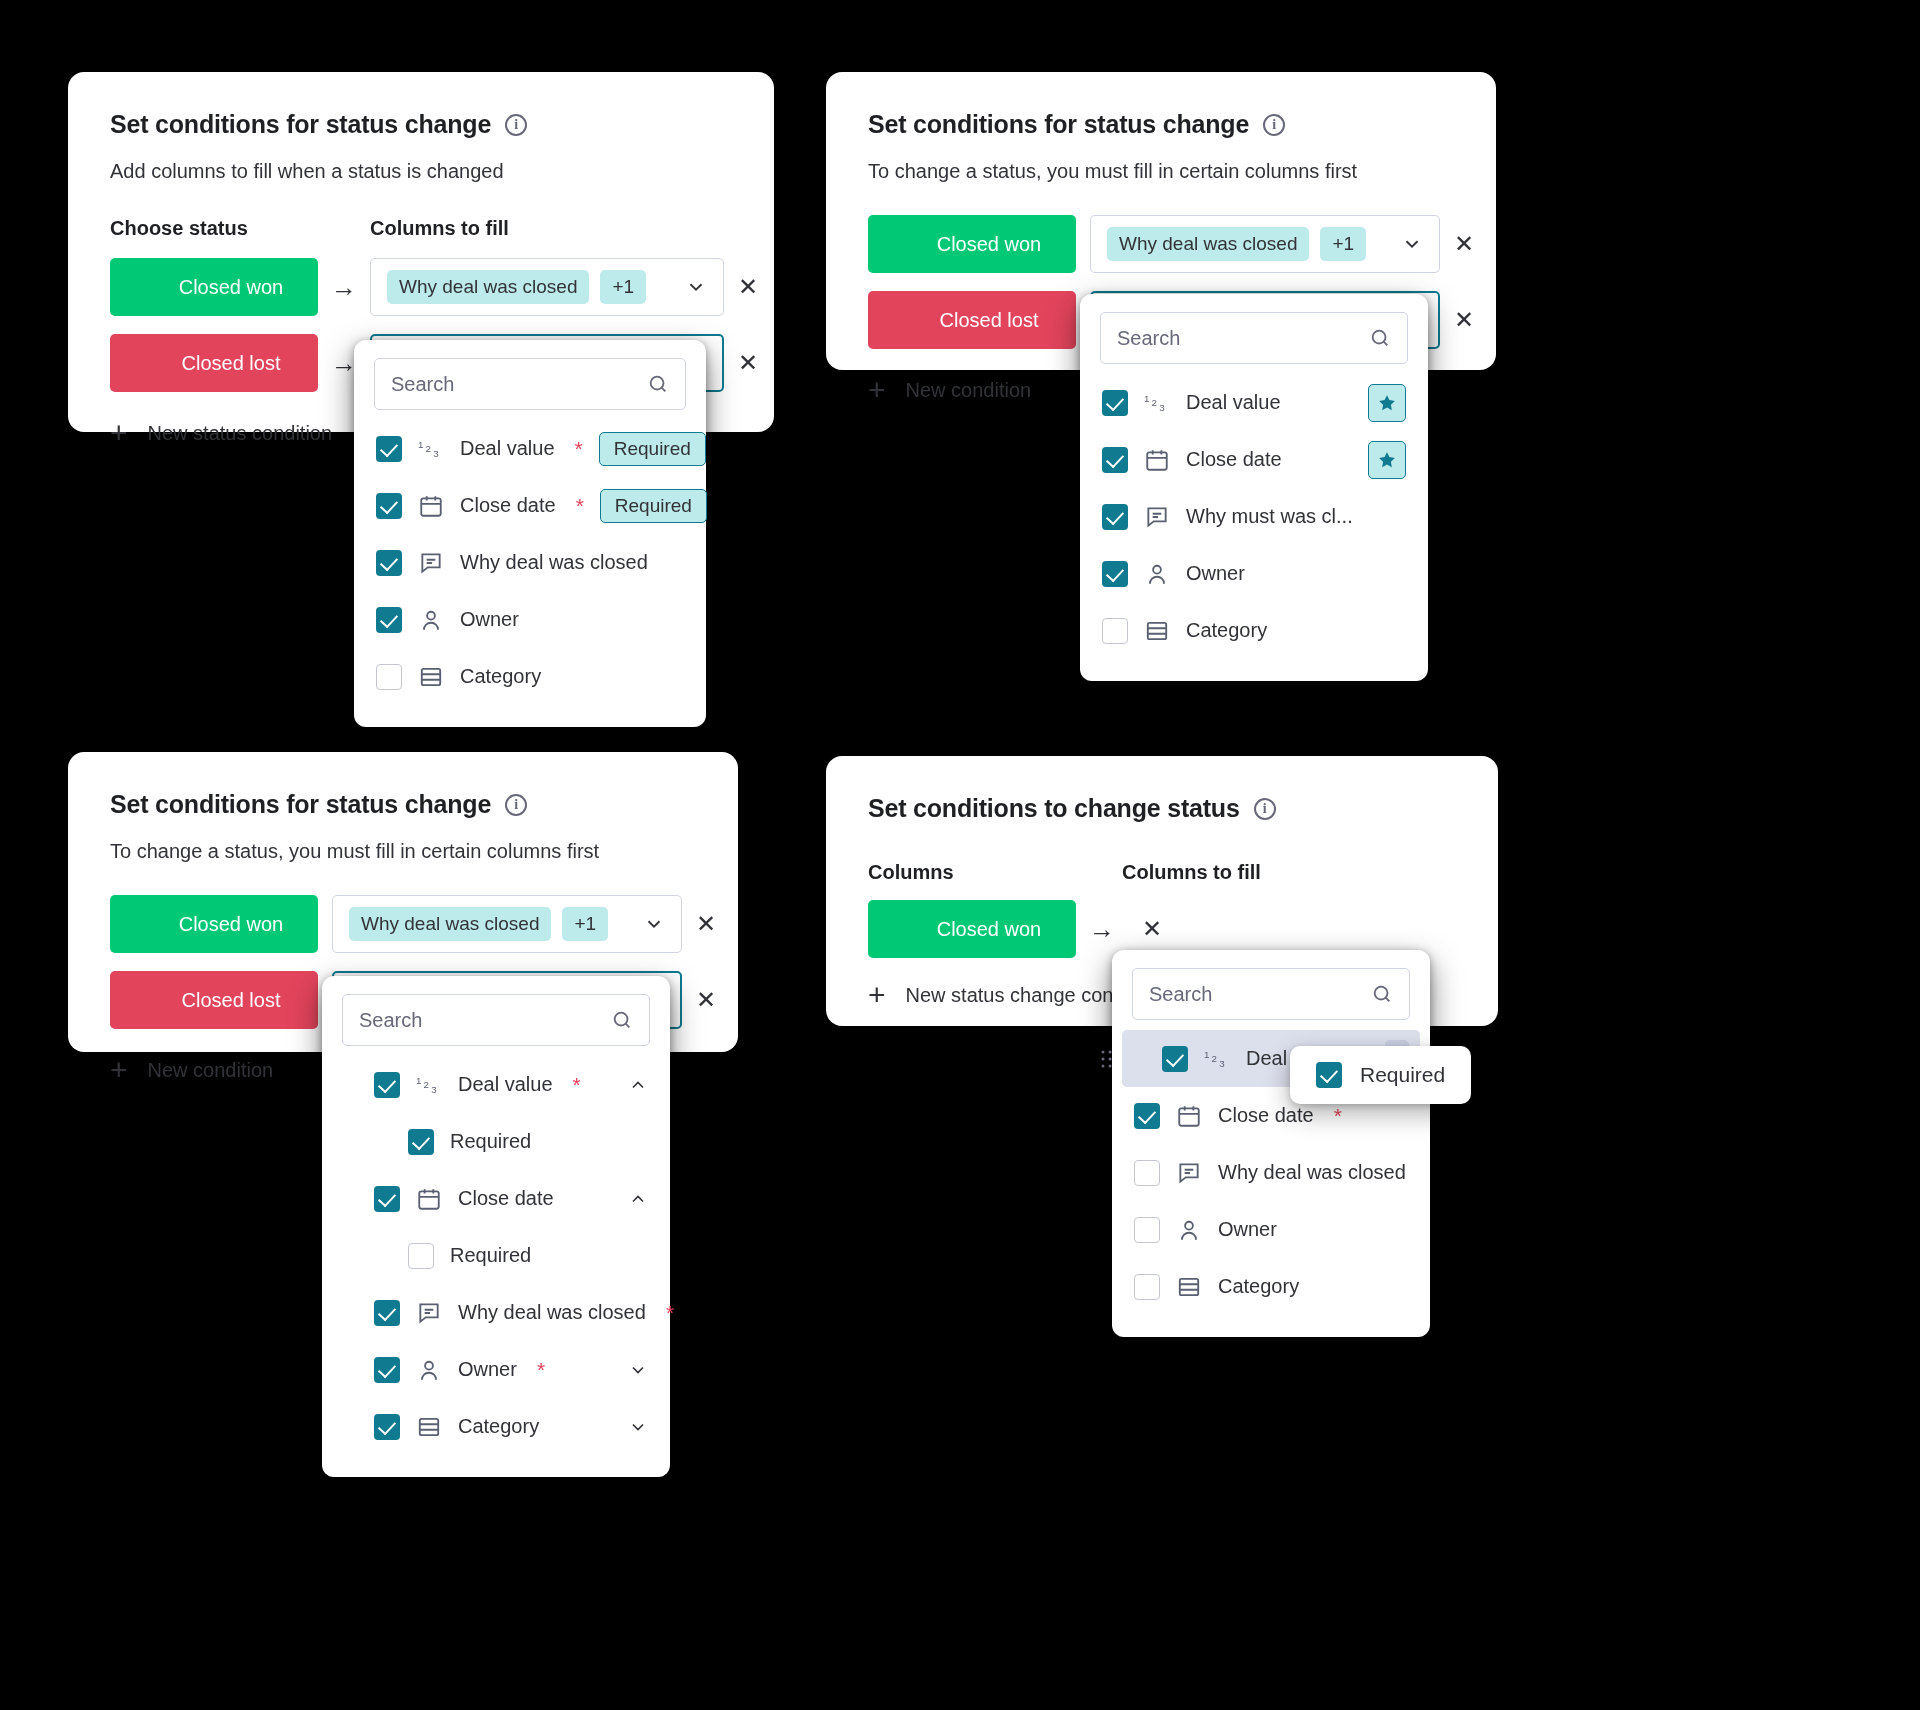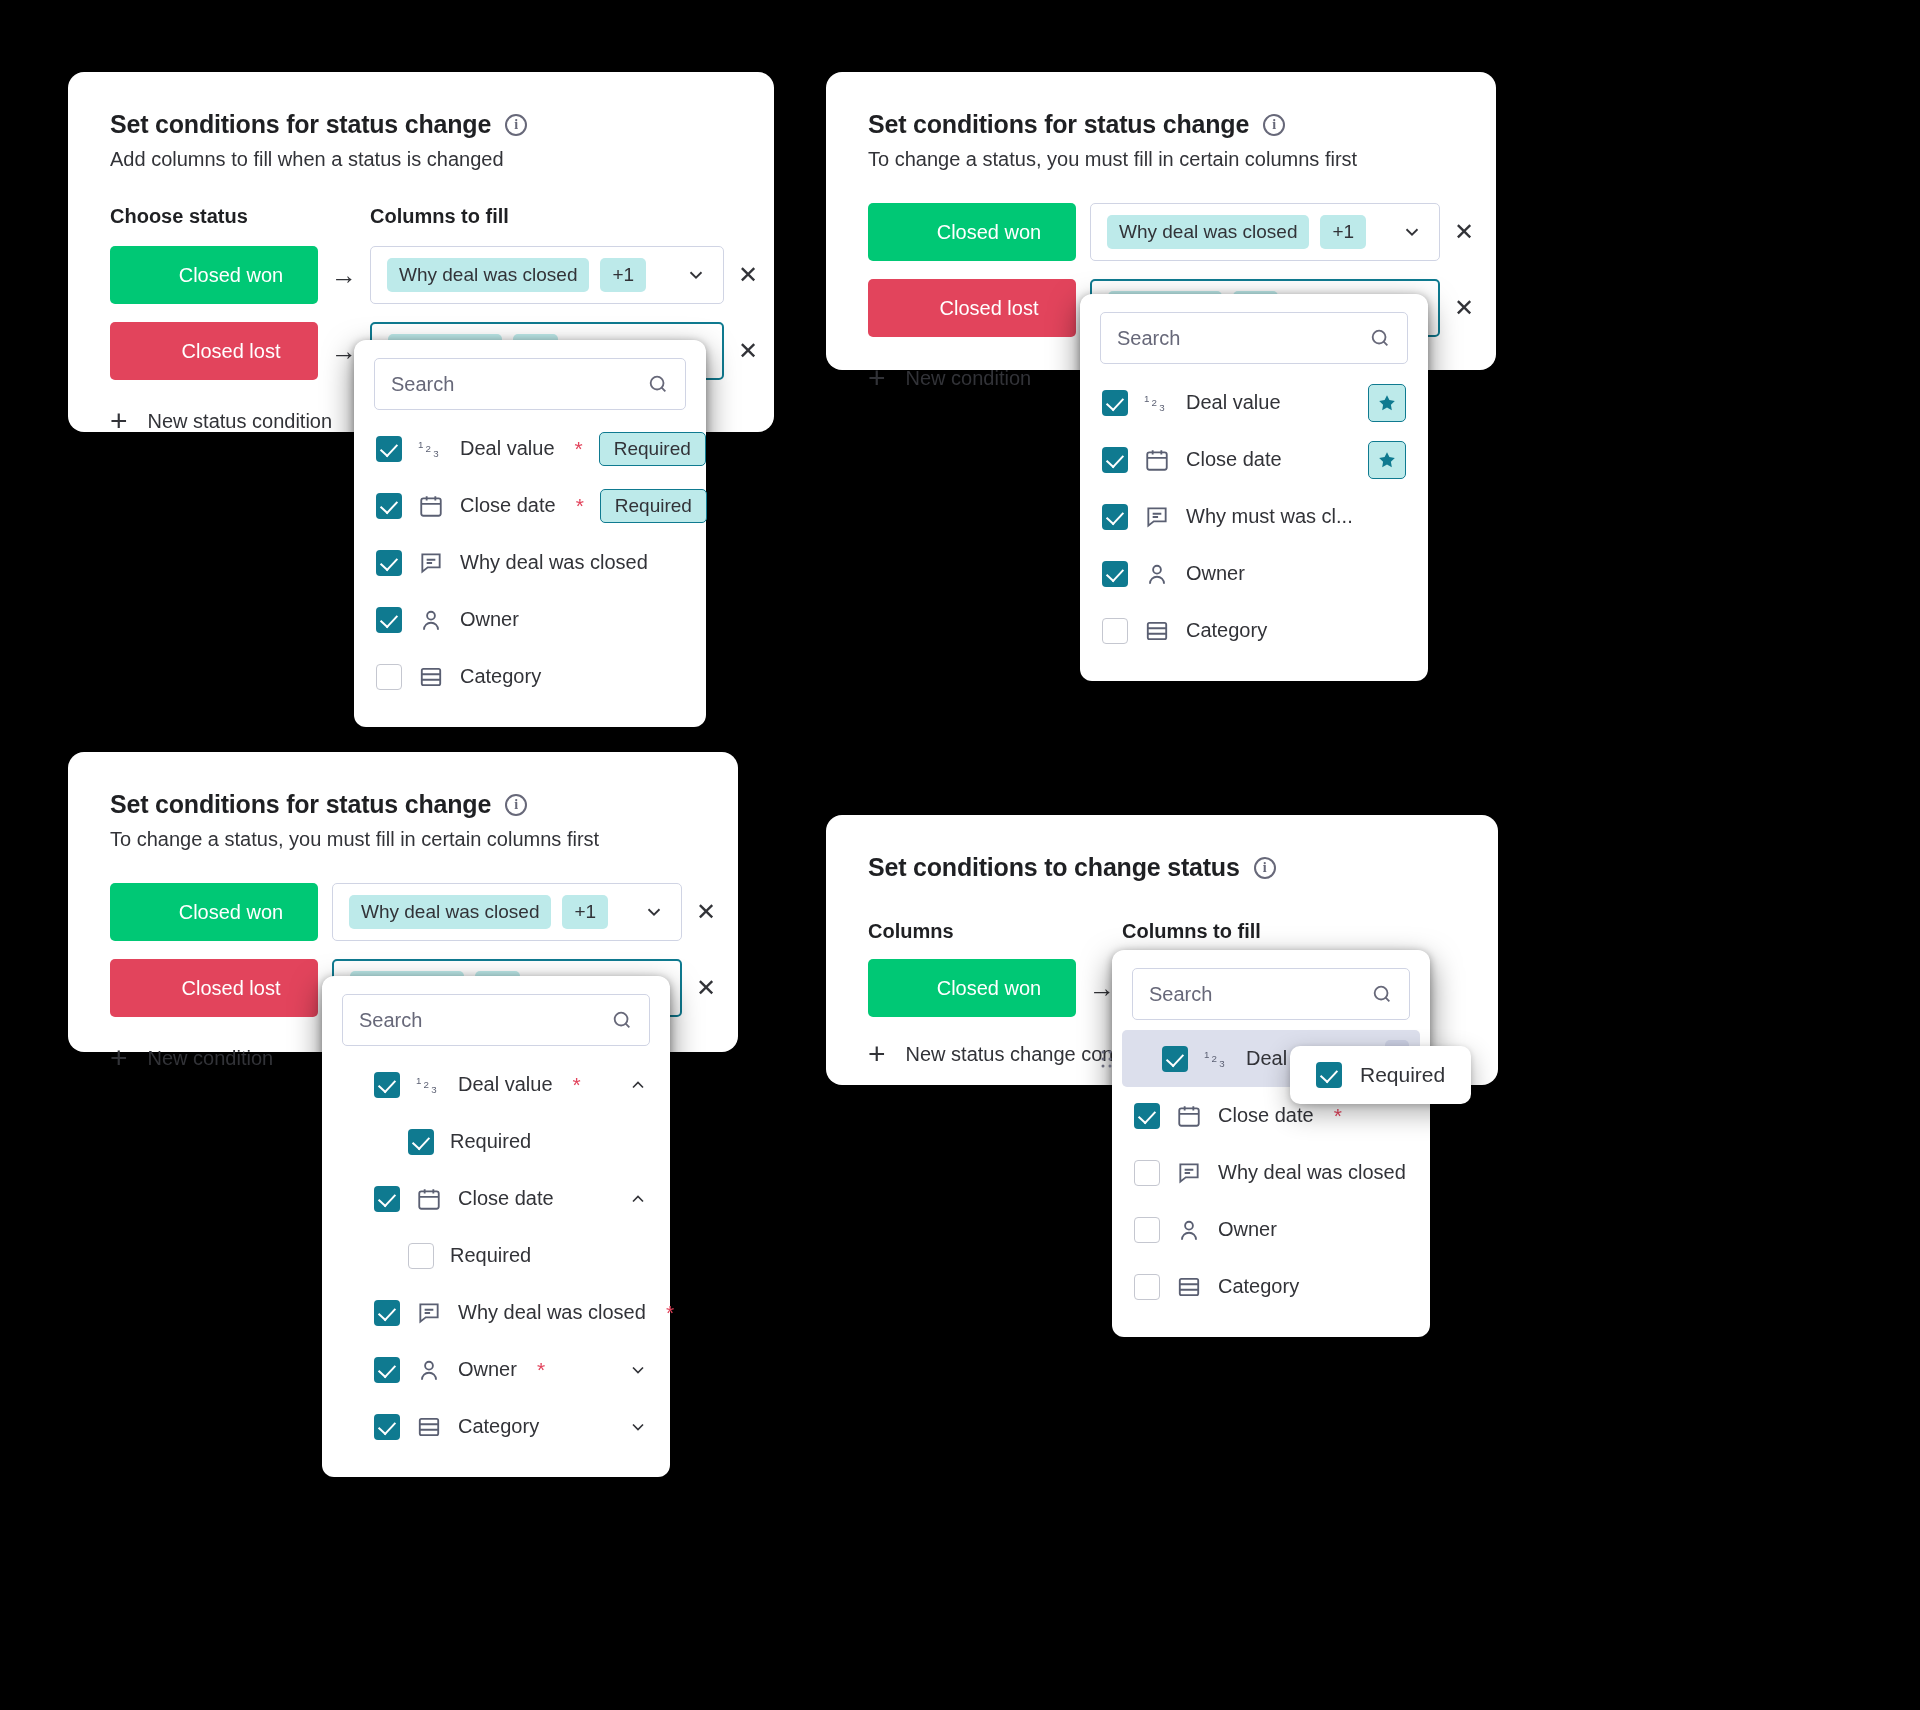--- a/index.html
+++ b/index.html
@@ -7,21 +7,21 @@
   body { font-family:"Liberation Sans", sans-serif; color:#323338; }
 
   .stage { position:relative; width:1920px; height:1710px; }
 
   .card {
     position:absolute; background:#fff; border-radius:16px;
     box-shadow:0 14px 34px rgba(0,0,0,.55), 0 3px 10px rgba(0,0,0,.45);
   }
   .card-head { padding:38px 42px 0 42px; }
   .card-title { font-size:25px; font-weight:700; letter-spacing:-.2px; display:flex; align-items:center; gap:14px; color:#1f2023;}
-  .card-sub { font-size:20px; color:#323338; margin-top:9px; font-weight:400;}
+  .card-sub { font-size:20px; color:#323338; margin-top:21px; font-weight:400;}
 
   .info-icon { width:22px; height:22px; border:2px solid #676879; border-radius:50%;
      display:inline-flex; align-items:center; justify-content:center; font-size:14px;
      font-weight:700; color:#676879; line-height:1; font-family:"Liberation Serif", serif;}
 
   .col-heads { display:flex; padding:0 42px; margin-top:34px; }
   .col-head { font-size:20px; font-weight:700; color:#1f2023; }
 
   .rows { padding:0 42px; margin-top:18px; }
   .cond-row { display:flex; align-items:center; margin-bottom:18px; }
@@ -458,21 +458,21 @@
           <rect x="3.5" y="4.5" width="17" height="15" rx="1.5"></rect>
           <path d="M3.5 9.5h17M3.5 14.5h17"></path>
         </svg>
       <span class="dd-label">Category</span>
       <svg class="chev-sm" viewBox="0 0 24 24" fill="none" stroke="currentColor" stroke-width="2">
           <path d="M6 9l6 6 6-6"></path>
         </svg>
     </div>
   </div>
 
-  <div class="card" style="left:826px; top:815px; width:672px; height:270px;">
+  <div class="card" style="left:826px; top:756px; width:672px; height:270px;">
     <div class="card-head">
       <div class="card-title">
         <span>Set conditions to change status</span>
         <span class="info-icon">i</span>
       </div>
     </div>
     <div class="col-heads" style="margin-top:38px">
       <div class="col-head" style="width:254px">Columns</div>
       <div class="col-head">Columns to fill</div>
     </div>

